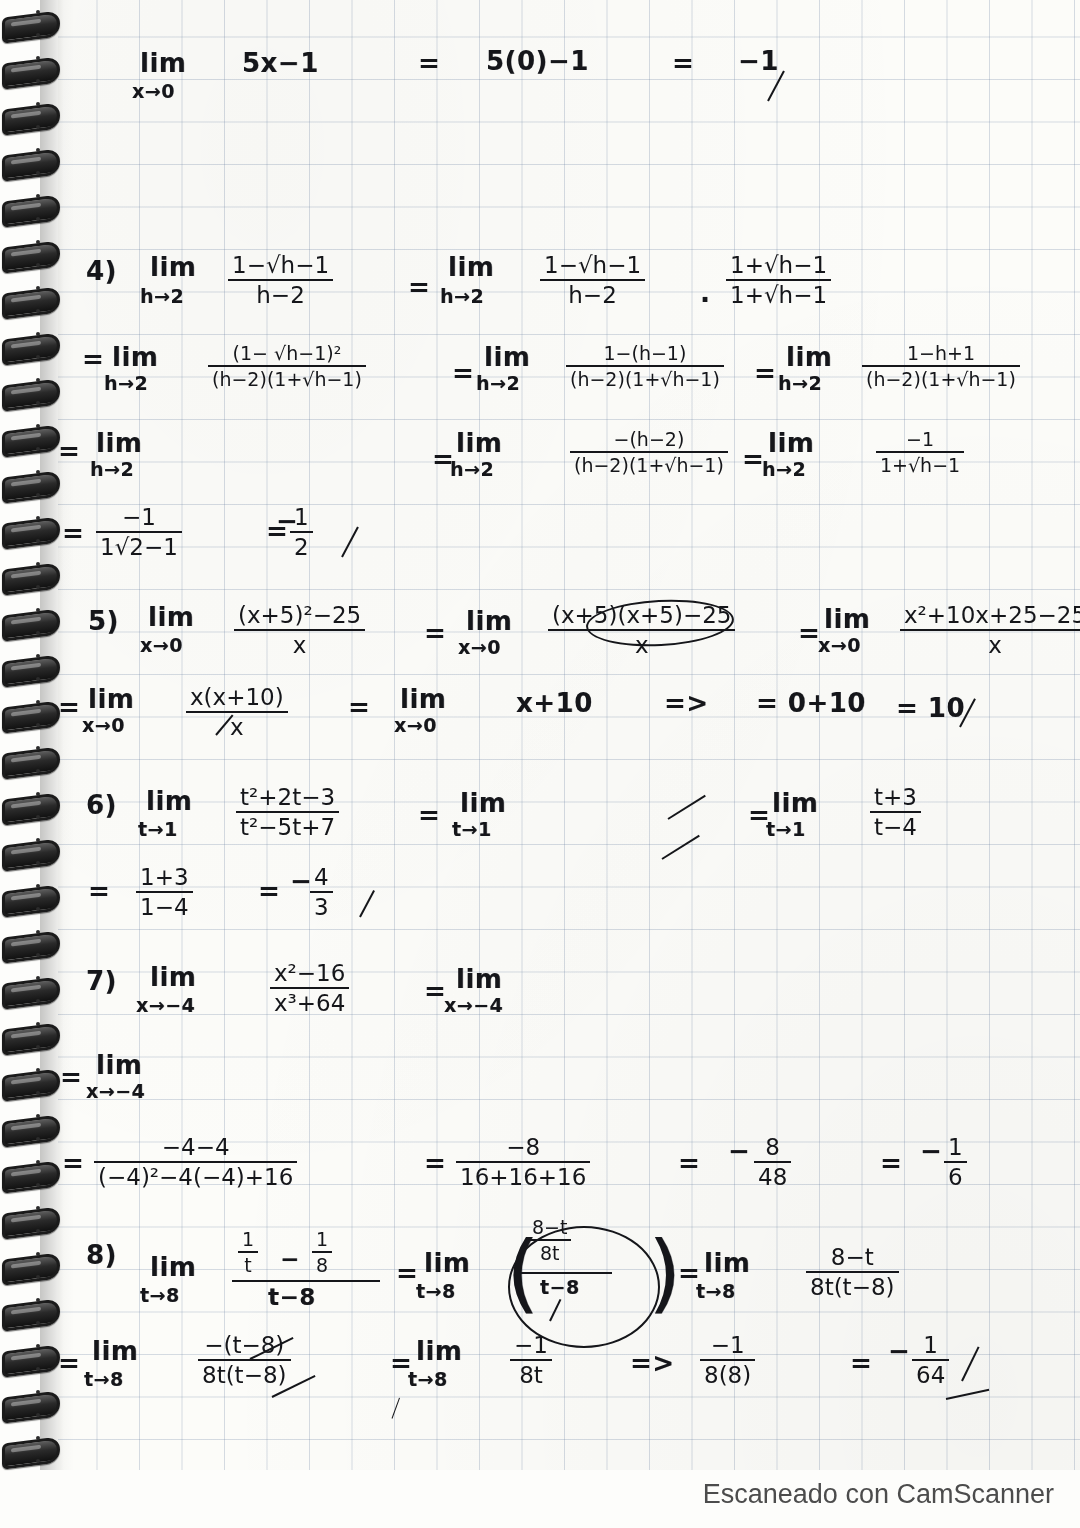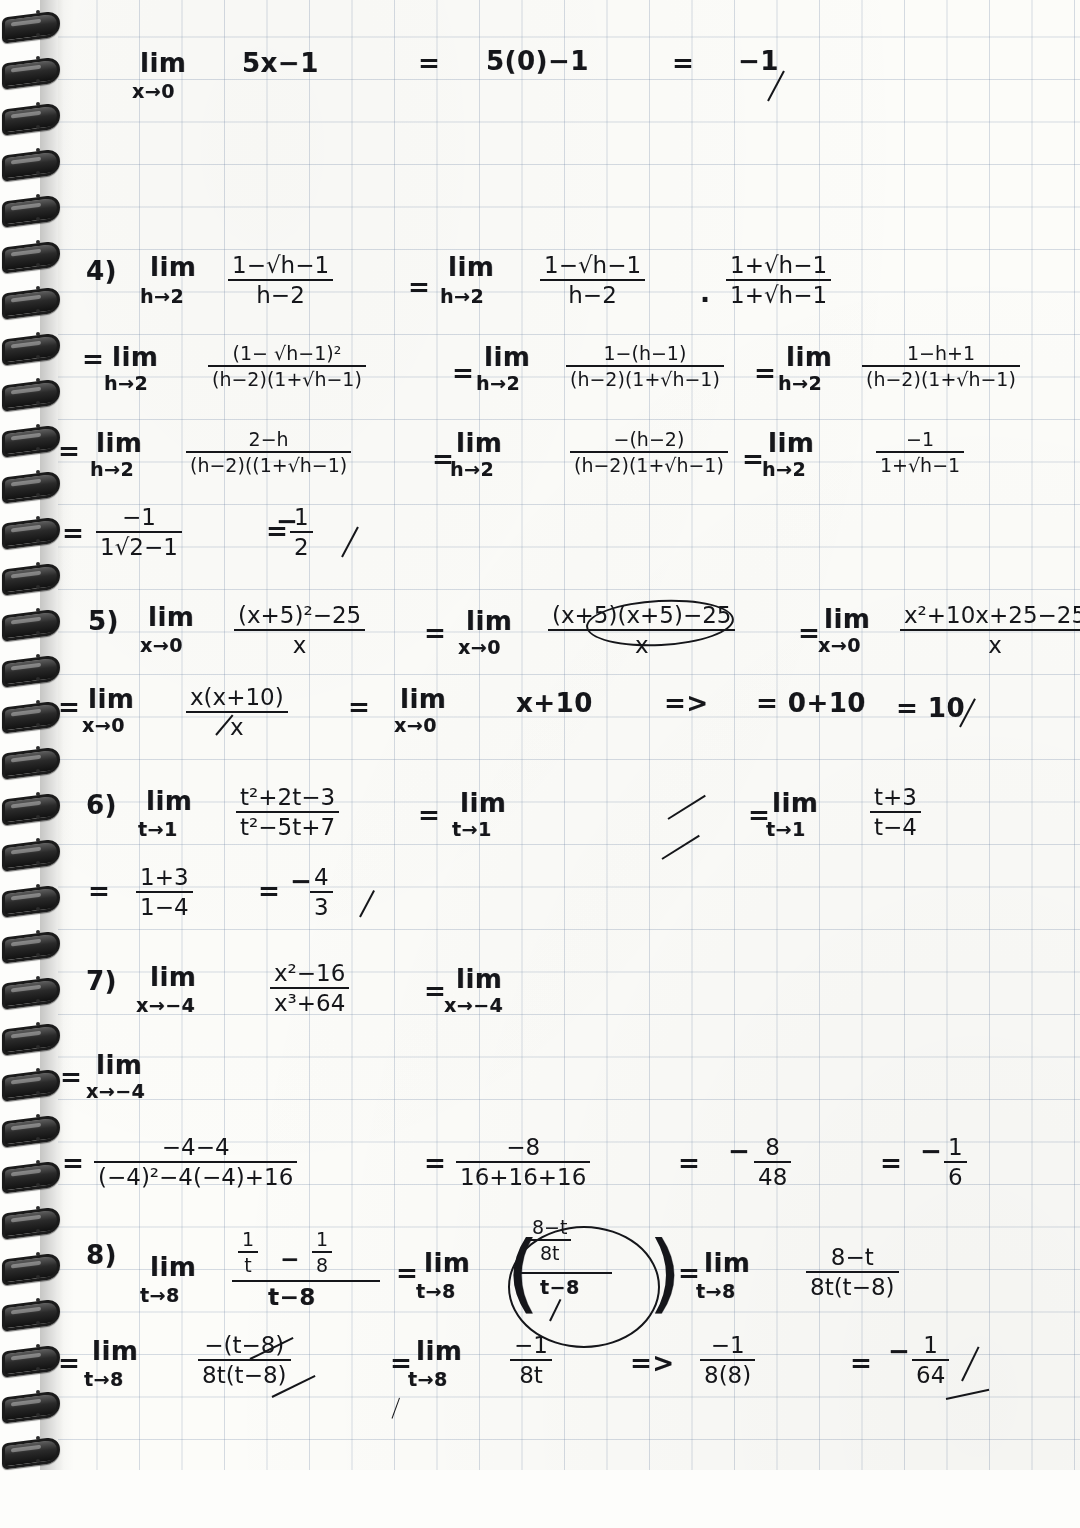--- a/index.html
+++ b/index.html
@@ -309,25 +309,20 @@
   <div class="hw ink sz-s" style="left:778px; top:372px;">h→2</div>
   <div class="frac sz-s" style="left:862px; top:342px;">
     <span class="num">1−h+1</span>
     <span class="bar"></span>
     <span class="den">(h−2)(1+√h−1)</span>
   </div>
 
   <div class="hw ink sz-l" style="left:58px; top:436px;">=</div>
   <div class="hw ink sz-l" style="left:96px; top:428px;">lim</div>
   <div class="hw ink sz-s" style="left:90px; top:458px;">h→2</div>
-  <div class="frac sz-s" style="left:186px; top:428px;">
-    <span class="num">2−h</span>
-    <span class="bar"></span>
-    <span class="den">(h−2)((1+√h−1)</span>
-  </div>
   <div class="hw ink sz-l" style="left:432px; top:444px;">=</div>
   <div class="hw ink sz-l" style="left:456px; top:428px;">lim</div>
   <div class="hw ink sz-s" style="left:450px; top:458px;">h→2</div>
   <div class="frac sz-s" style="left:550px; top:428px;margin-left:20px;">
     <span class="num">−(h−2)</span>
     <span class="bar"></span>
     <span class="den">(h−2)(1+√h−1)</span>
   </div>
   <div class="hw ink sz-l" style="left:742px; top:444px;">=</div>
   <div class="hw ink sz-l" style="left:768px; top:428px;">lim</div>
@@ -549,13 +544,14 @@
   <div class="frac sz-m" style="left:912px; top:1332px;">
     <span class="num">1</span>
     <span class="bar"></span>
     <span class="den">64</span>
   </div>
   <div class="strike" style="left:962px; top:1380px; width:38px; transform:rotate(-64deg);"></div>
   <div class="strike" style="left:946px; top:1398px; width:44px; transform:rotate(-12deg);"></div>
 
   <div class="strike" style="left:392px; top:1418px; width:22px; transform:rotate(-70deg); border-top-width:1.5px;"></div>
 
+  <div class="footer">Escaneado con CamScanner</div>
 </div>
 
 </body></html>

